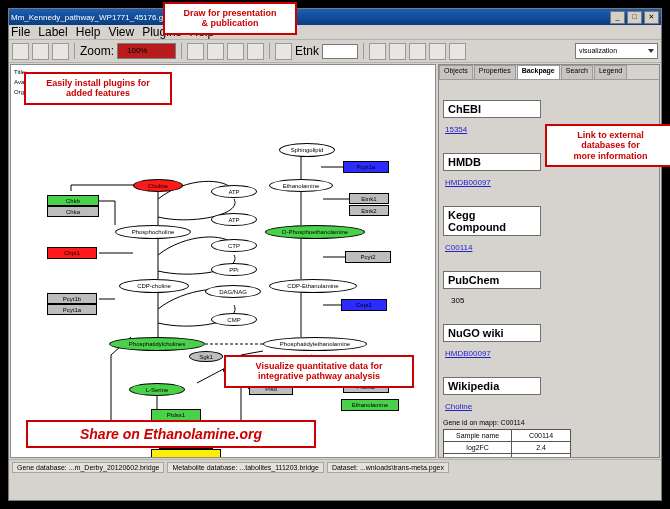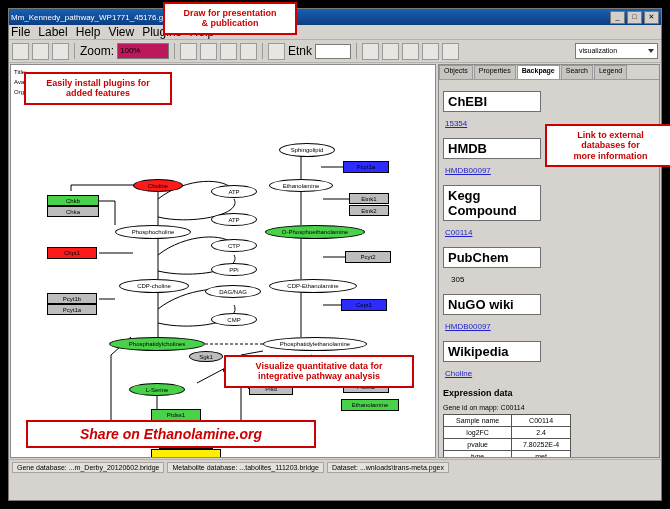--- a/index.html
+++ b/index.html
@@ -12,38 +12,38 @@
   .winbtns{display:flex;gap:2px;}
   .winbtn{width:13px;height:11px;background:#d4d0c8;border:1px solid #7a7a7a;font-size:7px;line-height:9px;text-align:center;color:#000;}
 
   
   .menubar{height:14px;background:#d6d3ce;display:flex;align-items:center;border-bottom:1px solid #b5b2ad;padding-left:2px;}
   .menubar span{font-size:12px;margin-right:8px;color:#000;}
 
   
   .toolbar{height:22px;background:#d6d3ce;display:flex;align-items:center;border-bottom:1px solid #b5b2ad;padding:0 3px;gap:3px;}
   .tbicon{width:15px;height:15px;border:1px solid #9a9a9a;background:#e8e6e2;display:inline-block;}
-  .zoombox{width:48px;height:14px;background:#be185d;border:1px solid #7a7a7a;font-size:8px;line-height:14px;padding-left:2px;}
+  .zoombox{width:48px;height:14px;background:#b91c1c;border:1px solid #7a7a7a;font-size:8px;line-height:14px;padding-left:9px;}
   .sep{width:1px;height:16px;background:#9a9a9a;margin:0 2px;}
   .lbl{font-size:12px;text-align:right;}
   .smallbox{width:34px;height:13px;background:#fff;border:1px solid #7a7a7a;}
   .rightselect{margin-left:auto;width:78px;height:14px;background:#fff;border:1px solid #7a7a7a;font-size:7px;line-height:14px;padding-left:3px;position:relative;}
   .rightselect:after{content:"";position:absolute;right:3px;top:5px;border-left:3px solid transparent;border-right:3px solid transparent;border-top:4px solid #333;}
 
   
   .body{display:flex;height:396px;}
   .canvaswrap{position:relative;width:424px;background:#fff;border:1px solid #8a8a8a;margin:1px;overflow:hidden;}
   .sidepanel{flex:1;margin:1px;background:#d6d3ce;border:1px solid #8a8a8a;display:flex;flex-direction:column;}
 
   
   .tabs{display:flex;height:14px;background:#d6d3ce;border-bottom:1px solid #9a9a9a;}
   .tab{font-size:7px;padding:1px 4px;border:1px solid #9a9a9a;border-bottom:none;background:#c8c5c0;margin-right:1px;color:#000;}
   .tab.active{background:#ffffff;font-weight:bold;}
   .panelbody{flex:1;background:#d6d3ce;overflow:hidden;padding:3px 4px;}
-  .dbbox{background:#fff;border:1px solid #6f6f6f;font-size:13px;font-weight:bold;padding:2px 4px;margin-top:8px;width:88px;}
+  .dbbox{background:#fff;border:1px solid #6f6f6f;font-size:11px;font-weight:bold;padding:2px 4px;margin-top:17px;width:88px;}
   .dblink{color:#2222cc;text-decoration:underline;font-size:8px;margin:2px 16px 0 2px;display:inline-block;}
   .dbtext{font-size:8px;margin:2px 0 0 8px;display:inline-block;}
   .exphdr{font-size:9px;font-weight:bold;margin-top:8px;}
   .geneid{font-size:7px;margin-top:6px;}
   table.exp{border-collapse:collapse;margin-top:3px;width:128px;}
   table.exp td{border:1px solid #555;font-size:7px;padding:2px 3px;background:#fff;text-align:center;}
 
   
   .statusbar{height:14px;background:#d6d3ce;border-top:1px solid #b5b2ad;display:flex;align-items:center;padding:0 3px;}
   .statusbar .cell{font-size:7px;border:1px solid #a8a5a0;background:#e4e1dc;padding:1px 4px;margin-right:3px;white-space:nowrap;}
@@ -205,21 +205,20 @@
     <div class="sidepanel">
       <div class="tabs">
         <div class="tab">Objects</div>
         <div class="tab">Properties</div>
         <div class="tab active">Backpage</div>
         <div class="tab">Search</div>
         <div class="tab">Legend</div>
       </div>
       <div class="panelbody">
         <div id="dblist"><div class="dbbox">ChEBI</div><div class="dblink">15354</div><div class="dbbox">HMDB</div><div class="dblink">HMDB00097</div><div class="dbbox">Kegg Compound</div><div class="dblink">C00114</div><div class="dbbox">PubChem</div><div class="dbtext">305</div><div class="dbbox">NuGO wiki</div><div class="dblink">HMDB00097</div><div class="dbbox">Wikipedia</div><div class="dblink">Choline</div></div>
-        <div class="exphdr">Expression data</div>
         <div class="geneid">Gene id on mapp: C00114</div>
         <table class="exp">
           <tbody id="exprows">
               <tr>
                 <td>Sample name</td>
                 <td>C00114</td>
               </tr>
               <tr>
                 <td>log2FC</td>
                 <td>2.4</td>

